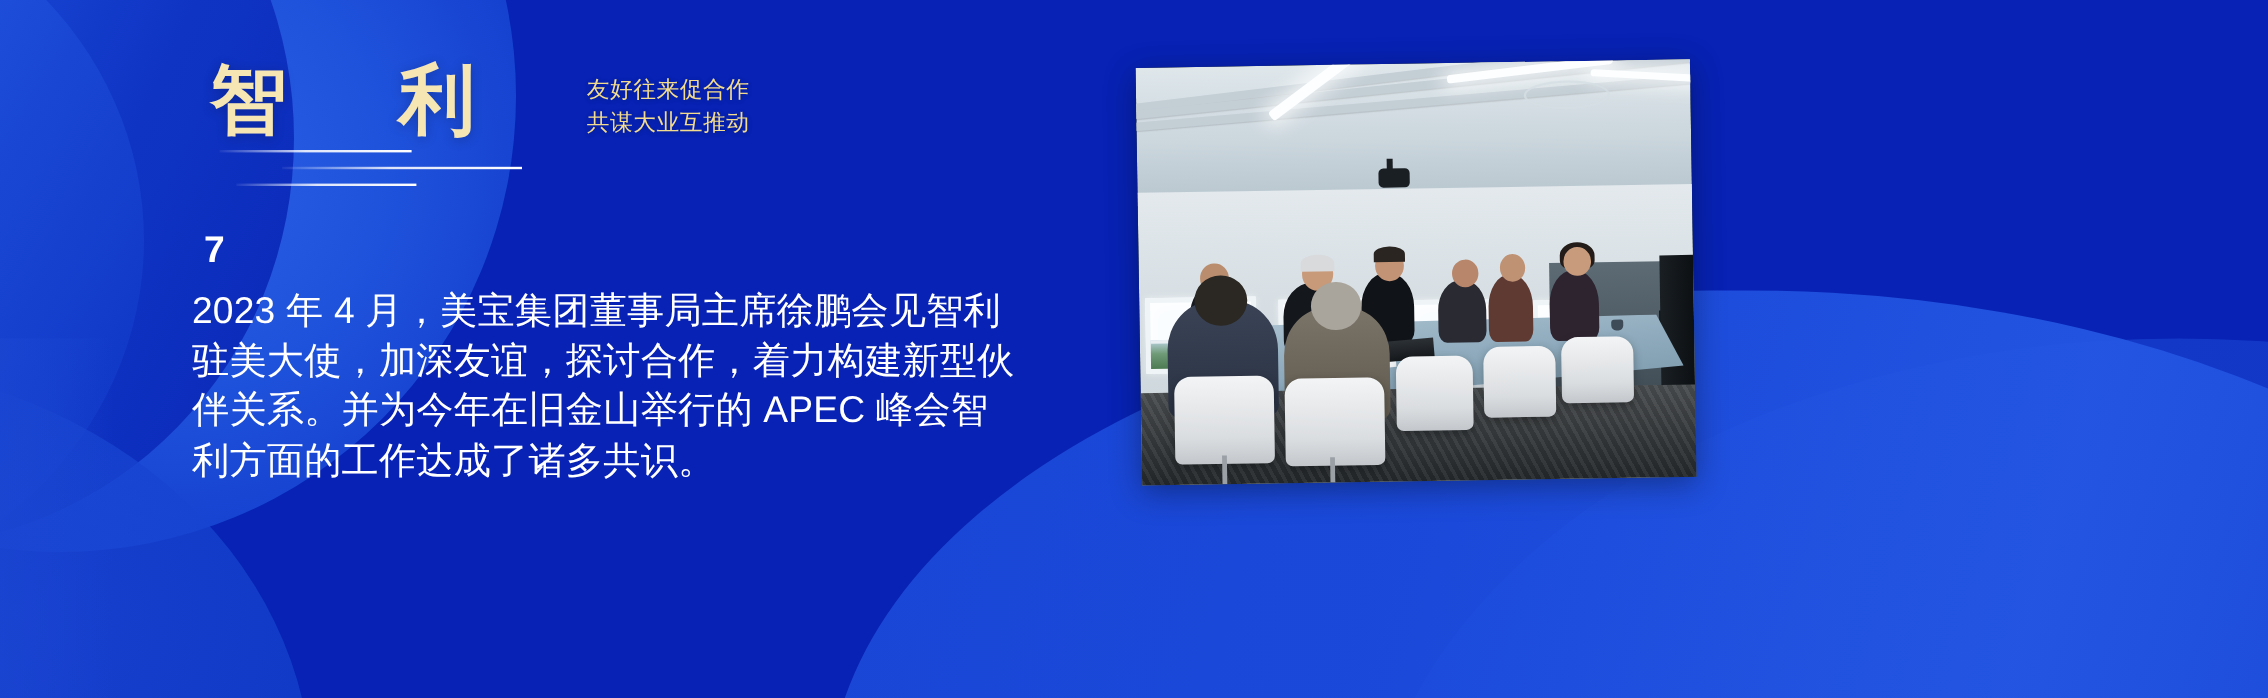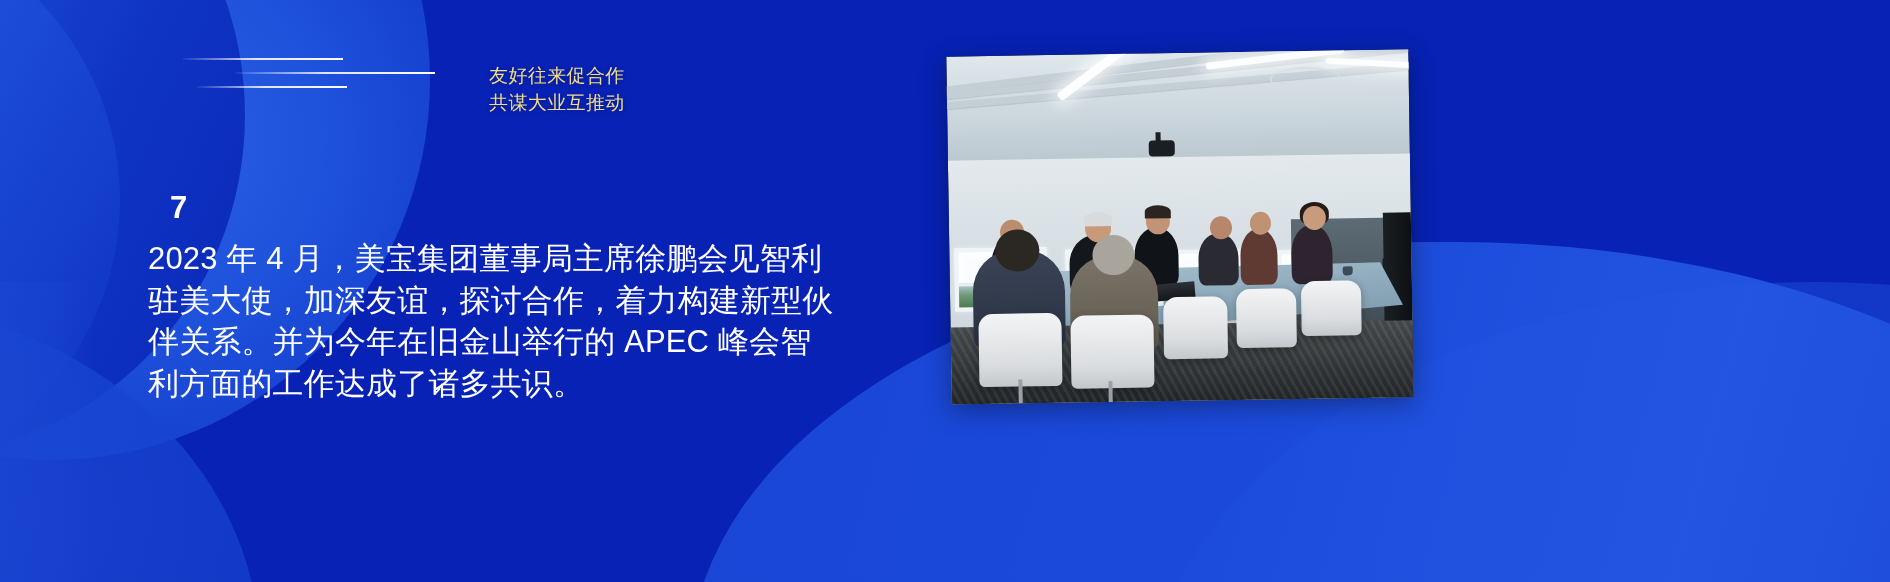--- a/index.html
+++ b/index.html
@@ -80,21 +80,21 @@
     letter-spacing:.02em; white-space:pre-line;
     text-shadow:0 1px 4px rgba(0,0,0,.25);
   }
 
   
   .number{
     position:absolute; left:170px; top:190px;
     color:#FFFFFF; font-size:31px; font-weight:bold; letter-spacing:.02em;
   }
   .body-text{
-    position:absolute; left:148px; top:238px; width:690px;
+    position:absolute; left:160px; top:238px; width:690px;
     color:#FFFFFF; font-size:31px; line-height:1.34;
     letter-spacing:.005em; white-space:pre-line;
   }
 
   
   .photo-wrap{
     position:absolute; left:949px; top:53px;
     width:462px; height:348px;
     transform:rotate(-0.9deg);
     box-shadow:0 6px 26px rgba(0,0,0,.35);
@@ -248,20 +248,21 @@
   <div class="blob-tl"></div>
   <div class="arc-left"></div>
   <div class="arc-left-2"></div>
   <div class="arc-bl"></div>
   <div class="swoosh-br-2"></div>
   <div class="swoosh-br"></div>
   <div class="band-bl"></div>
 </div>
 
 <div class="title-block">
+  <div class="title-cn">智  利</div>
   <div class="title-rules">
     <span class="rule r1"></span>
     <span class="rule r2"></span>
     <span class="rule r3"></span>
   </div>
 </div>
 
 <div class="subtitle">友好往来促合作
 共谋大业互推动</div>
 

